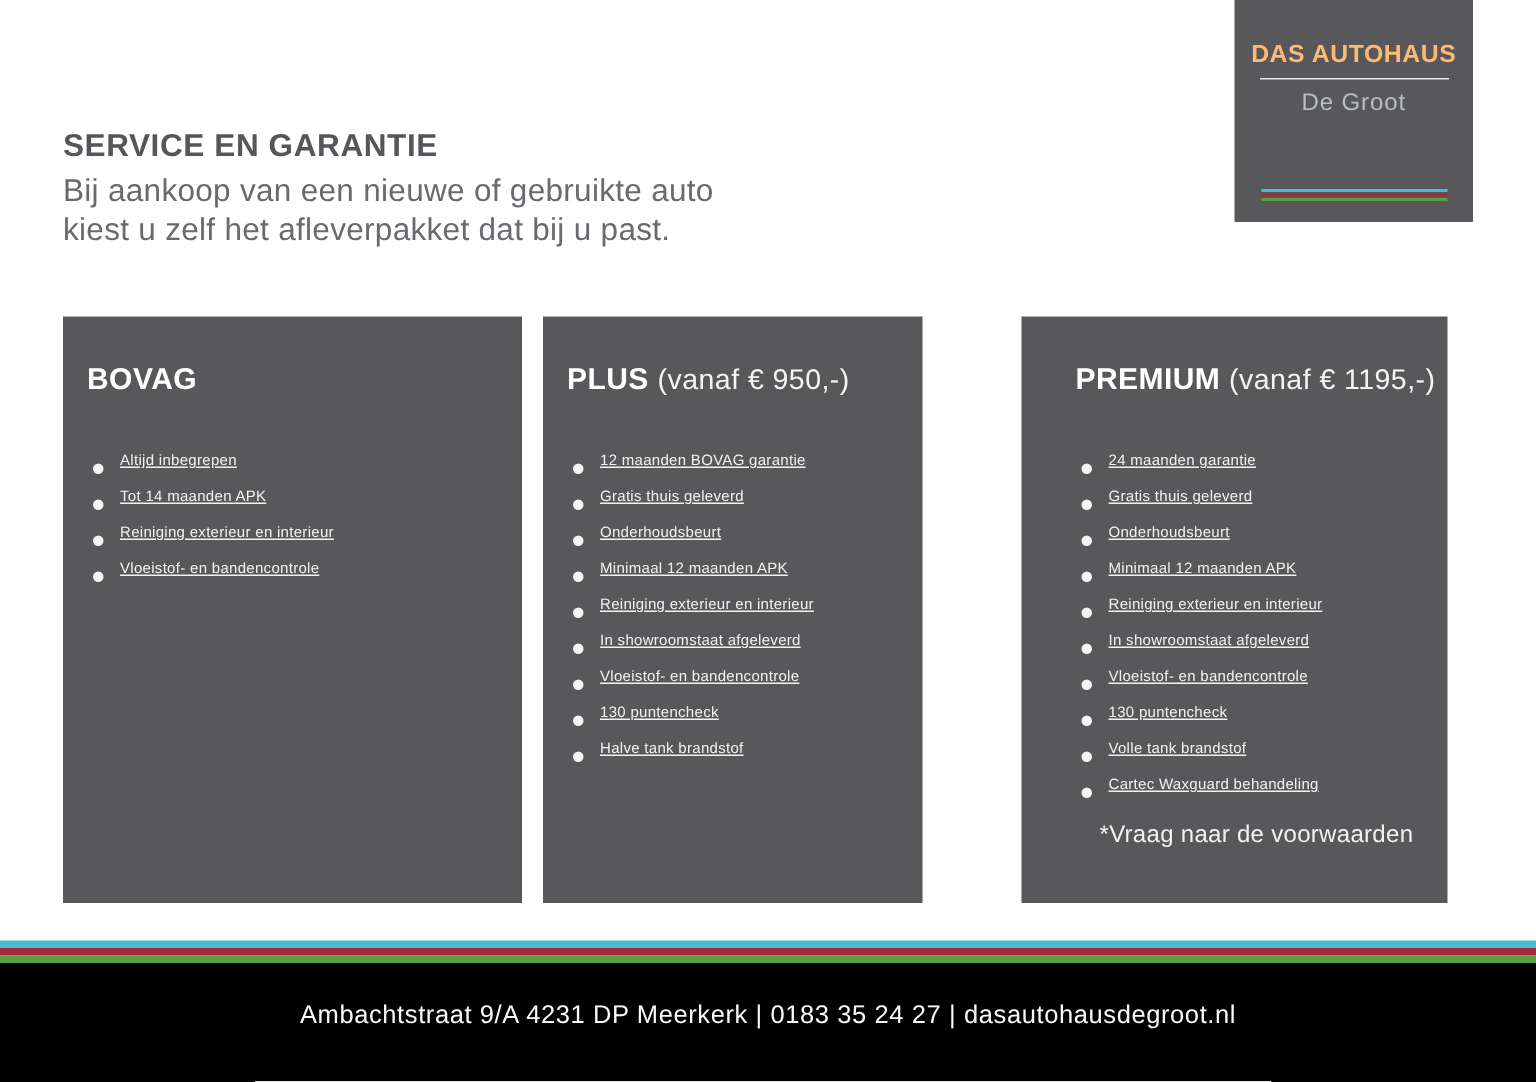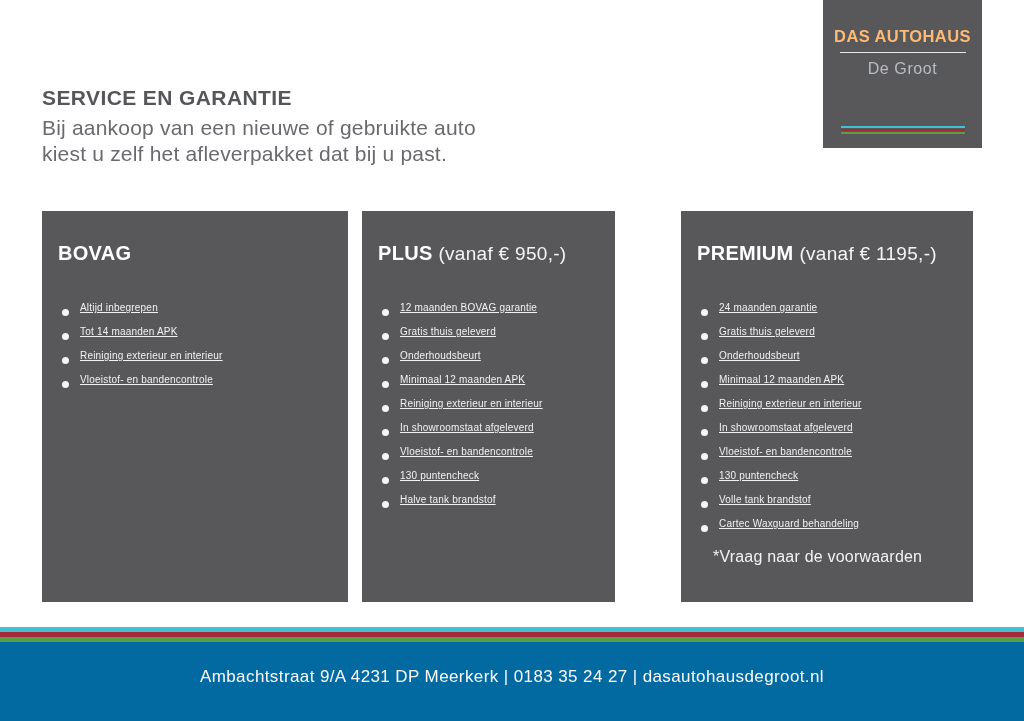--- a/index.html
+++ b/index.html
@@ -33,21 +33,21 @@
   }
   .intro-sub{margin-top:5px;font-size:21px;color:#696a6e;line-height:26px;letter-spacing:0.2px;}
   .intro-sub span{display:block;}
 
   
   .card{
     position:absolute;top:211px;height:391px;background:#58585a;color:#f2f2f2;
   }
   .card-basis{left:42px;width:306px;}
   .card-plus{left:362px;width:253px;}
-  .card-premium{left:681px;width:292px;}
+  .card-premium{left:681px;width:264px;padding-left:20px;}
   .card-header{
     margin:31px 0 0 16px;font-size:20px;color:#ffffff;letter-spacing:0.3px;white-space:nowrap;
   }
   .card-title{font-weight:bold;}
   .card-price{font-weight:normal;font-size:19px;color:#f4f4f4;}
   .card-items{
     list-style:none;margin:37px 0 0 0;padding:0 8px 0 20px;
   }
   .card-items li{
     display:flex;align-items:flex-start;height:24px;font-size:10px;
@@ -58,21 +58,21 @@
     margin:7px 11px 0 0;
   }
   .card-note{
     margin:6px 0 0 32px;font-size:16px;color:#f2f2f2;letter-spacing:0.2px;white-space:nowrap;
   }
 
   
   .footer-stripes{position:absolute;left:0;top:627px;width:1024px;}
   .footer-stripes .s{height:5px;}
   .footer{
-    position:absolute;left:0;top:642px;width:1024px;height:79px;background:#0369a1;
+    position:absolute;left:0;top:642px;width:1024px;height:79px;background:#000000;
   }
   .footer-text{
     margin-top:25px;text-align:center;color:#fafafa;font-size:17px;letter-spacing:0.4px;
   }
 </style>
 </head>
 <body>
 
 <div class="page">
 

